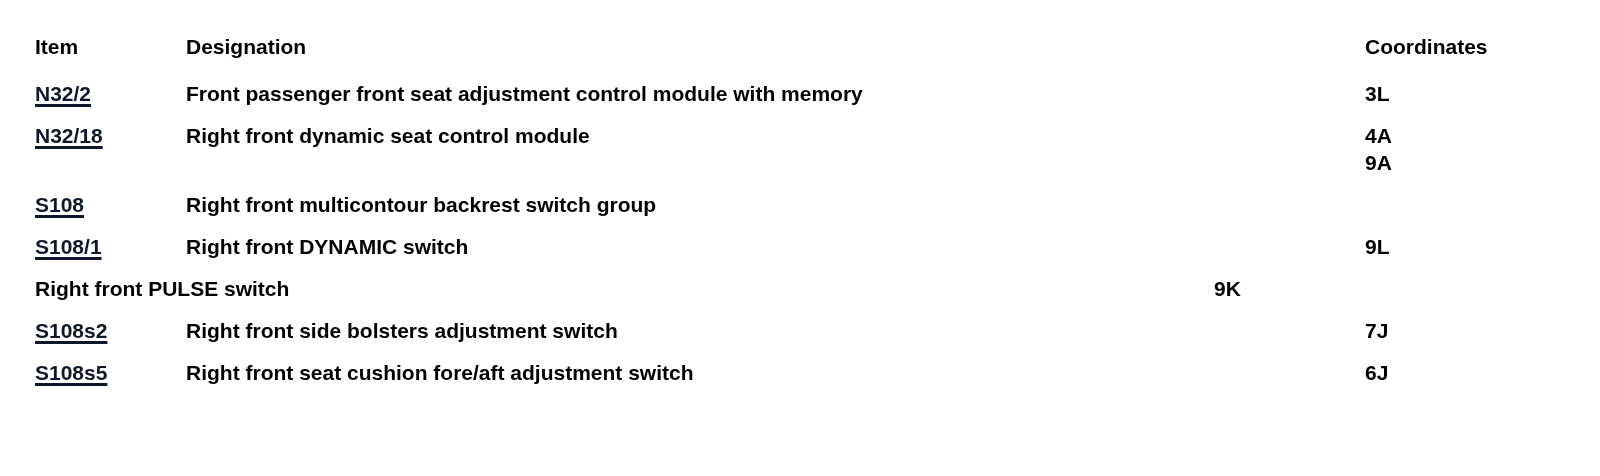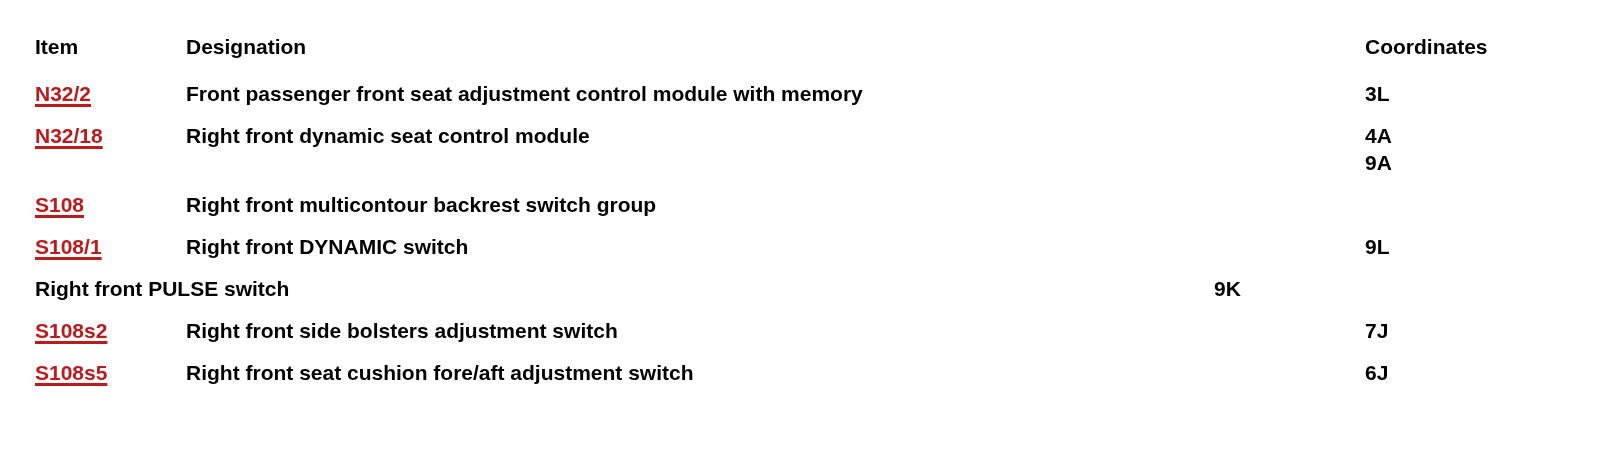--- a/index.html
+++ b/index.html
@@ -31,21 +31,21 @@
     margin-bottom: 20px;
   }
   .cell {
     line-height: 27px;
     white-space: nowrap;
   }
   .cell.item  { width: 151px; flex: 0 0 151px; }
   .cell.desig { width: 1179px; flex: 0 0 1179px; }
   .cell.coord { width: 200px; flex: 0 0 200px; }
   .item-link {
-    color: #b91c1c;
+    color: #0f172a;
     text-decoration: underline;
     text-decoration-thickness: 2.5px;
     text-underline-offset: 3px;
     cursor: pointer;
   }
   .coord-line {
     line-height: 27px;
   }
 </style>
 </head>

